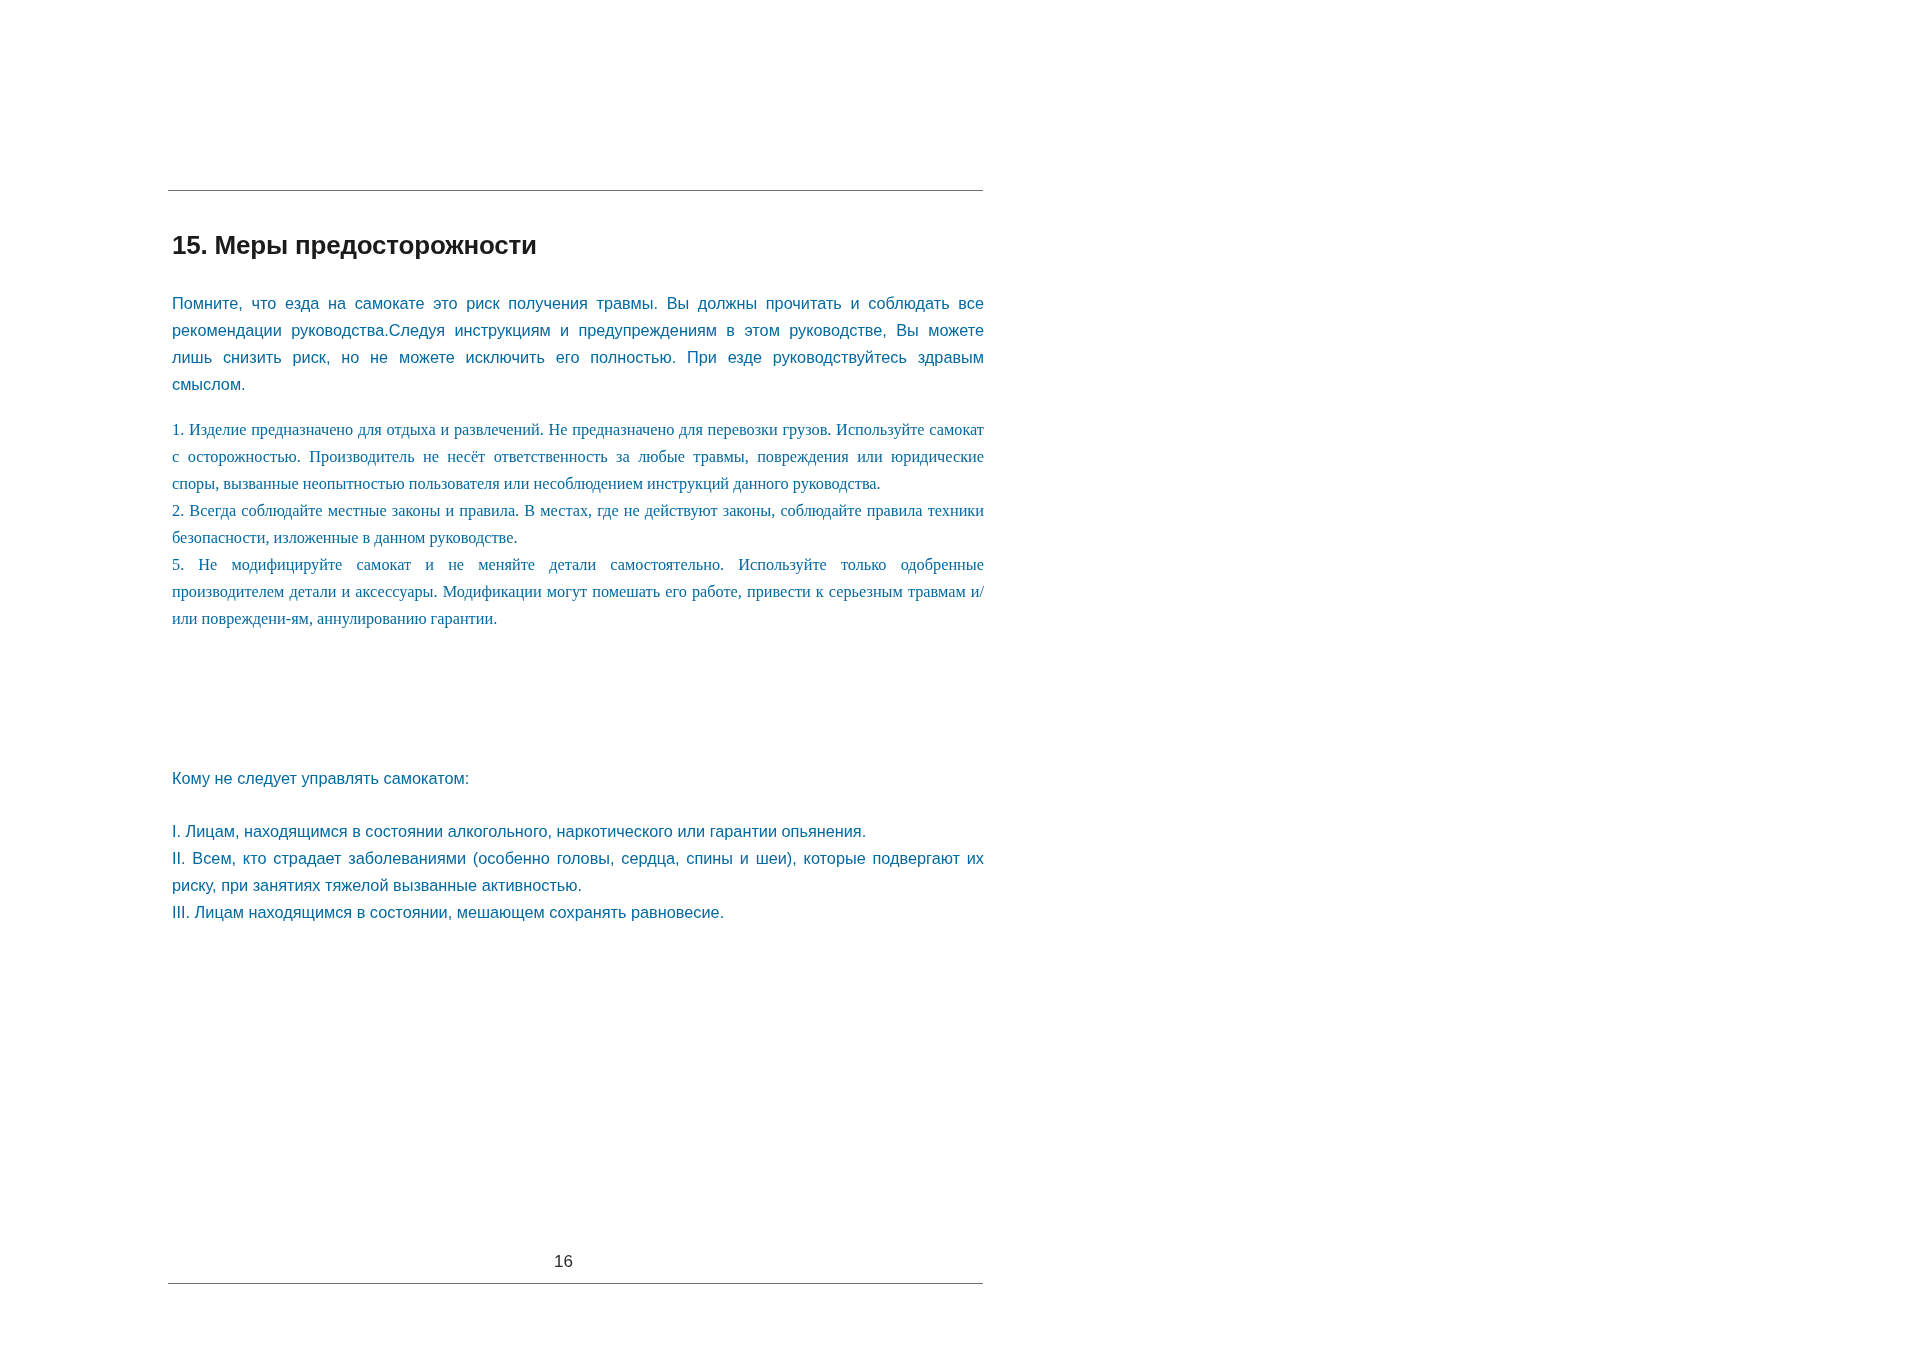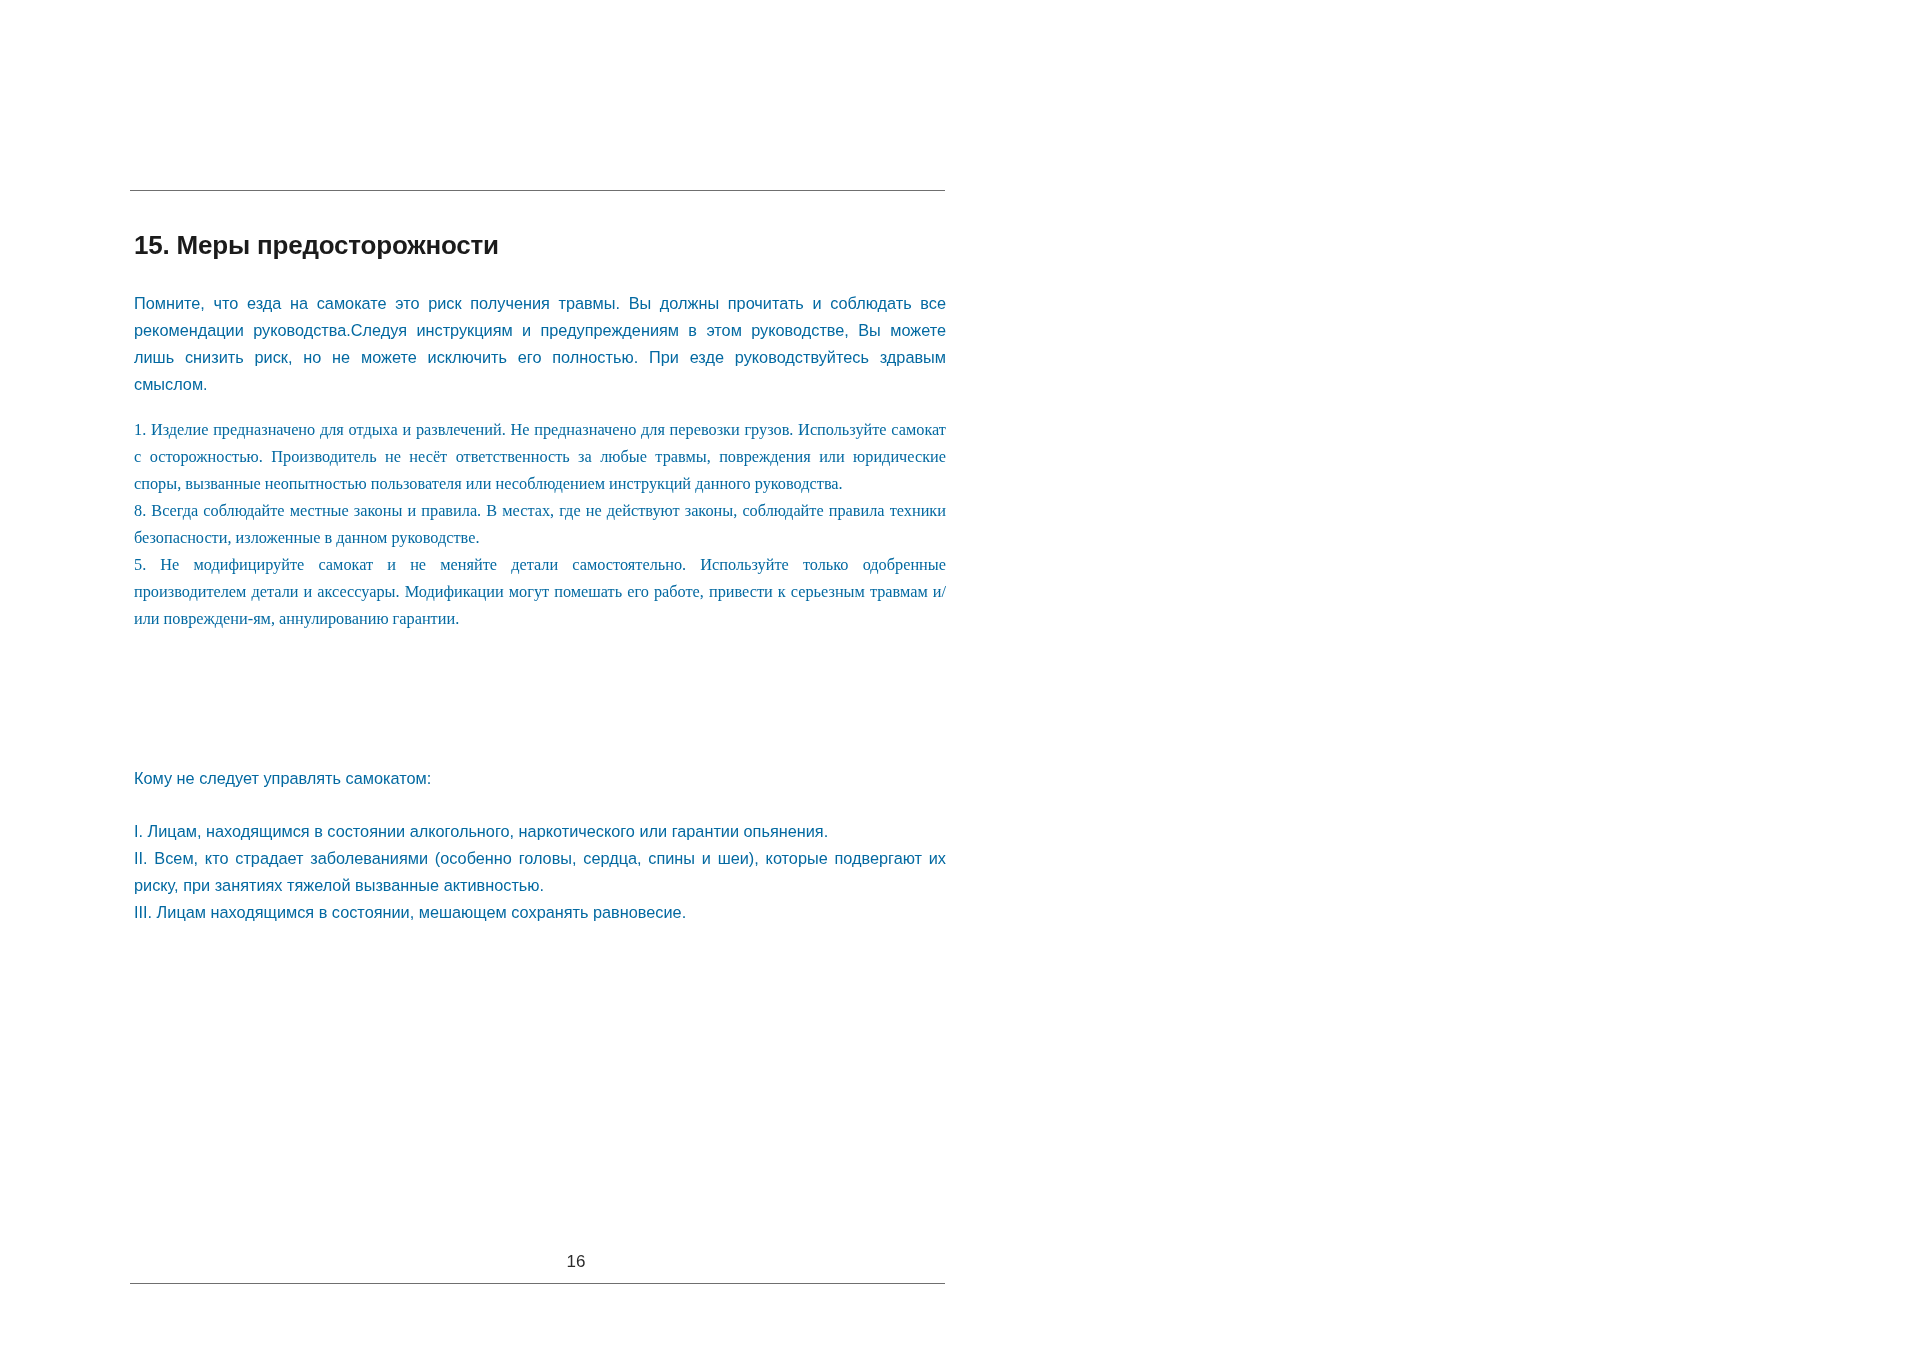--- a/index.html
+++ b/index.html
@@ -4,21 +4,21 @@
 <style>
   html,body{margin:0;padding:0;}
   body{
     width:1920px;height:1357px;background:#ffffff;
     font-family:"Liberation Sans",sans-serif;
     color:#1a1a1a;
     overflow:hidden;
   }
   .spread{position:relative;width:1920px;height:1357px;}
 
-  .page{position:absolute;top:0;height:1357px;width:960px;}
+  .page{position:absolute;top:0;height:1357px;width:960px;margin-left:38px;}
   .page.left{left:0;}
   .page.right{left:960px;}
 
   .rule{position:absolute;height:0;border-top:1.6px solid #6f6f6f;}
   .rule-top-left{left:130px;width:815px;top:190px;}
   .rule-bot-left{left:130px;width:815px;top:1283px;}
 
   h1.sect{
     position:absolute;margin:0;
     font-size:26px;font-weight:bold;letter-spacing:-0.2px;
@@ -33,42 +33,42 @@
   }
   .body-col p{margin:0;}
   .p-intro{top:290px;}
   .p-list{top:416px;font-family:Liberation Serif, serif;}
   .p-list p{text-indent:0;}
   .p-who{top:765px;}
   .p-roman{top:818px;}
   .p-roman p{text-align:justify;}
 
   .pagenum{
-    position:absolute;font-size:17px;color:#2b2b2b;text-align:center;width:120px;
+    position:absolute;font-size:17px;color:#2b2b2b;width:120px;
   }
   .pn-left{left:516px;top:1252px;}
 </style>
 </head>
 <body>
 
 <div class="spread">
 
   <div class="page left">
 
     <div class="rule rule-top-left"></div>
 
     <h1 class="sect h-left">15. Меры предосторожности</h1>
 
     <div class="body-col p-intro">
       <p>Помните, что езда на самокате это риск получения травмы. Вы должны прочитать и соблюдать все рекомендации руководства.Следуя инструкциям и предупреждениям в этом руководстве, Вы можете лишь снизить риск, но не можете исключить его полностью. При езде руководствуйтесь здравым смыслом.</p>
     </div>
 
     <div class="body-col p-list">
       <p>1.   Изделие предназначено для отдыха и развлечений. Не предназначено для перевозки грузов. Используйте самокат с осторожностью. Производитель не несёт ответственность за любые травмы, повреждения или юридические споры, вызванные неопытностью пользователя или несоблюдением инструкций данного руководства.</p>
-      <p>8.   Всегда соблюдайте местные законы и правила. В местах, где не действуют законы, соблюдайте правила техники безопасности, изложенные в данном руководстве.</p>
+      <p>2.   Всегда соблюдайте местные законы и правила. В местах, где не действуют законы, соблюдайте правила техники безопасности, изложенные в данном руководстве.</p>
       <p>5. Не модифицируйте самокат и не меняйте детали самостоятельно. Используйте только одобренные производителем детали и аксессуары. Модификации могут помешать его работе, привести к серьезным травмам и/или повреждени-ям, аннулированию гарантии.</p>
     </div>
 
     <div class="body-col p-who">
       <p>Кому не следует управлять самокатом:</p>
     </div>
 
     <div class="body-col p-roman">
       <p>I. Лицам, находящимся в состоянии алкогольного, наркотического или гарантии опьянения.</p>
       <p>II. Всем, кто страдает заболеваниями (особенно головы, сердца, спины и шеи), которые подвергают их риску, при занятиях тяжелой вызванные активностью.</p>

